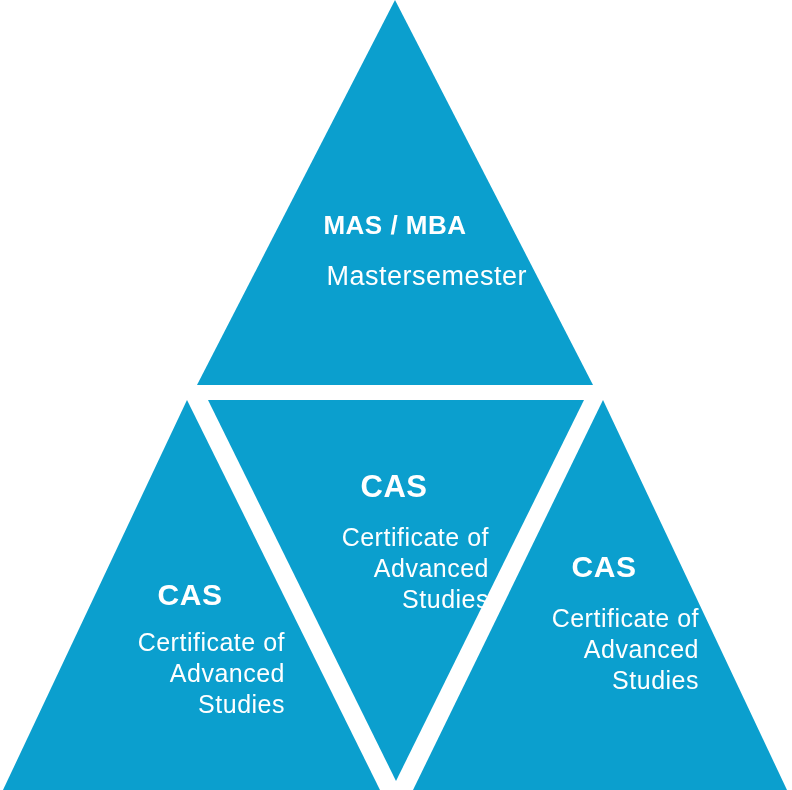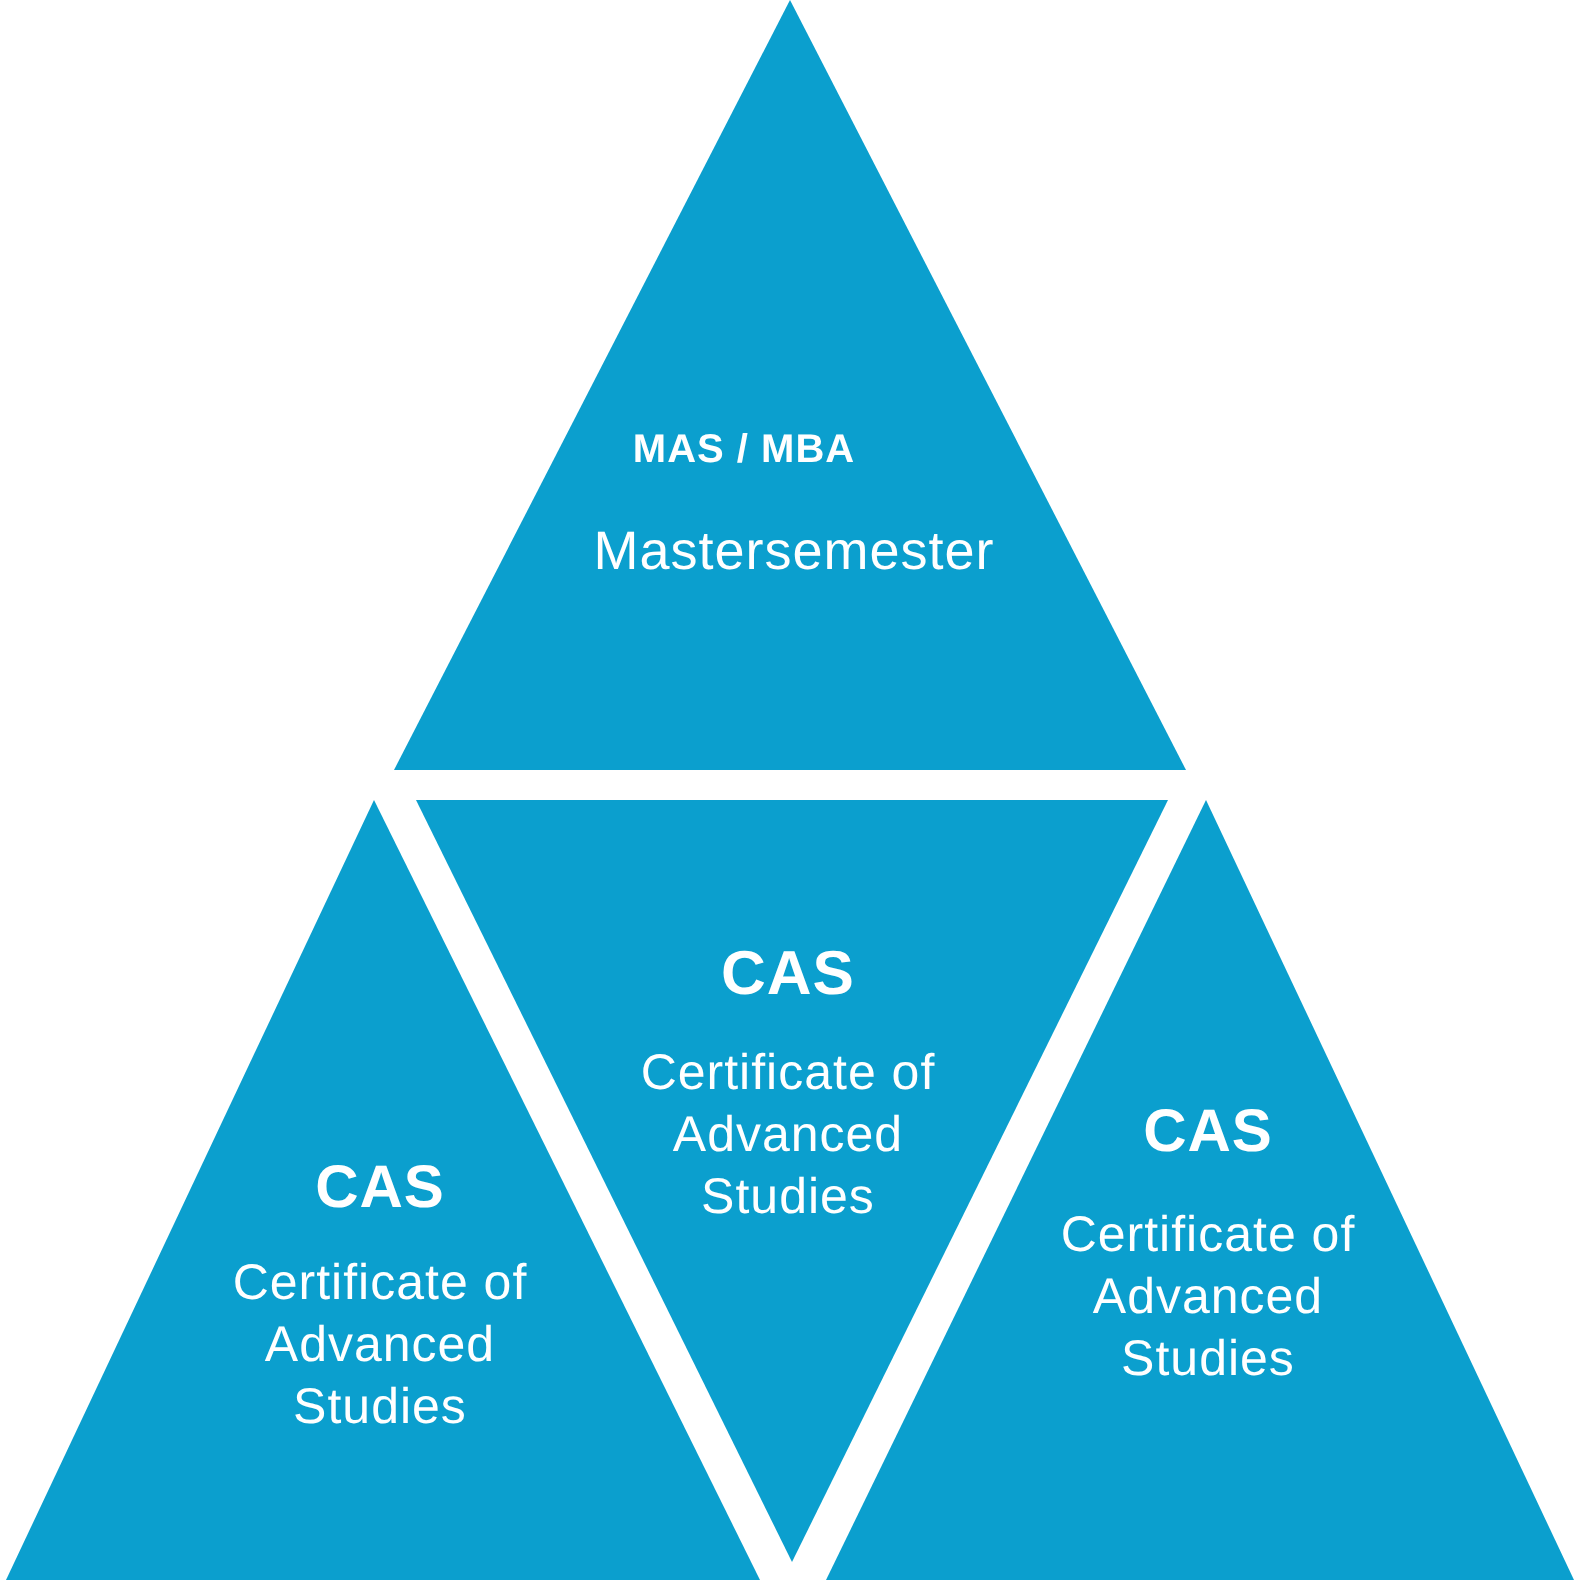--- a/index.html
+++ b/index.html
@@ -29,22 +29,23 @@
     letter-spacing: 0.5px;
     line-height: 1.1;
   }
   .label.title {
     font-weight: bold;
   }
   .label.subtitle {
     font-weight: normal;
     white-space: normal;
     line-height: 31px;
+    text-align: right;
   }
-  .top-title    { left: 372px; top: 225px; font-size: 20px; }
+  .top-title    { left: 395px; top: 225px; font-size: 26px; }
   .top-subtitle { left: 397px; top: 276px; font-size: 27px; width: 260px; }
   .mid-title    { left: 394px; top: 487px; font-size: 31px; }
   .mid-subtitle { left: 394px; top: 568px; font-size: 25px; width: 190px; }
   .left-title    { left: 190px; top: 594px; font-size: 30px; }
   .left-subtitle { left: 190px; top: 673px; font-size: 25px; width: 190px; }
   .right-title    { left: 604px; top: 566px; font-size: 30px; }
   .right-subtitle { left: 604px; top: 649px; font-size: 25px; width: 190px; }
 </style>
 </head>
 <body>

